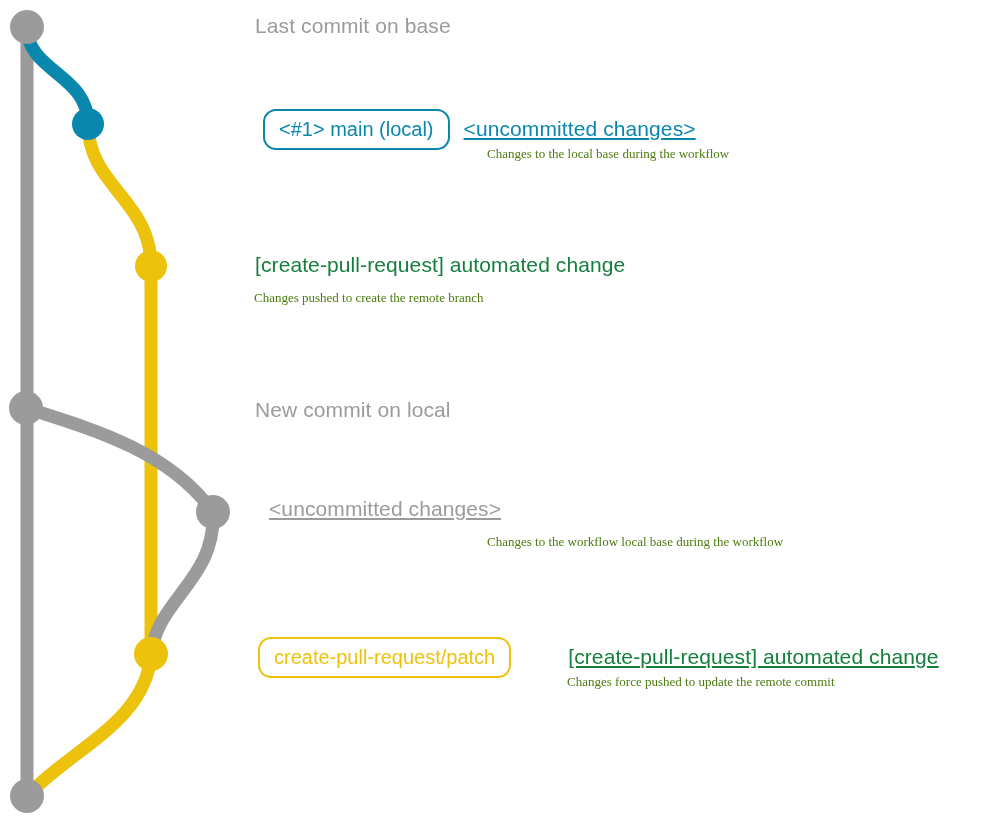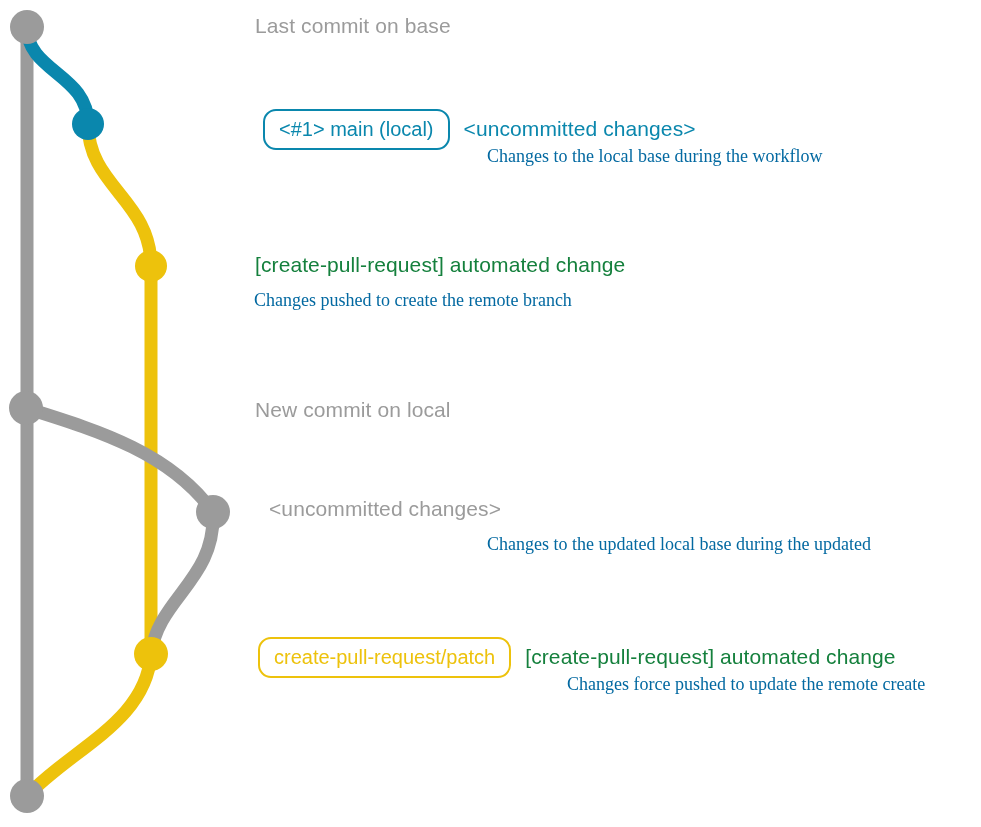--- a/index.html
+++ b/index.html
@@ -48,26 +48,27 @@
     border: 2px solid #9b9b9b;
     color: #9b9b9b;
     background: #ffffff;
     white-space: nowrap;
   }
   .chip.blue   { border-color: #0a87ad; color: #0a87ad; }
   .chip.yellow { border-color: #edc20c; color: #edc20c; }
   .chip.gray   { border-color: #9b9b9b; color: #9b9b9b; }
   .subject {
     margin-left: 14px;
+    text-decoration: underline;
   }
   .desc {
     position: absolute;
     font-family: "Liberation Serif", serif;
-    font-size: 18px;
-    color: #0369a1;
+    font-size: 13px;
+    color: #4d7c0f;
     white-space: nowrap;
   }
 </style>
 </head>
 <body>
 
 <div id="stage">
 
   <svg id="graph" viewBox="0 0 250 827" width="250" height="827">
 
@@ -109,22 +110,22 @@
   </div>
   <div class="desc" style="left:254px; top:290px;">Changes pushed to create the remote branch</div>
 
   <div class="row" style="left:255px; top:398px;">
     <span class="plain-label gray">New commit on local</span>
   </div>
 
   <div class="row" style="left:255px; top:497px;">
     <span class="plain-label gray subject">&lt;uncommitted changes&gt;</span>
   </div>
-  <div class="desc" style="left:487px; top:534px;">Changes to the updated local base during the updated</div>
+  <div class="desc" style="left:487px; top:534px;">Changes to the workflow local base during the workflow</div>
 
-  <div class="row" style="left:258px; top:637px;">
+  <div class="row" style="left:258px; top:637px;gap:43px;">
     <span class="chip yellow">create-pull-request/patch</span>
     <span class="plain-label yellow subject">[create-pull-request] automated change</span>
   </div>
-  <div class="desc" style="left:567px; top:674px;">Changes force pushed to update the remote create</div>
+  <div class="desc" style="left:567px; top:674px;">Changes force pushed to update the remote commit</div>
 
 
 </div>
 
 </body></html>

